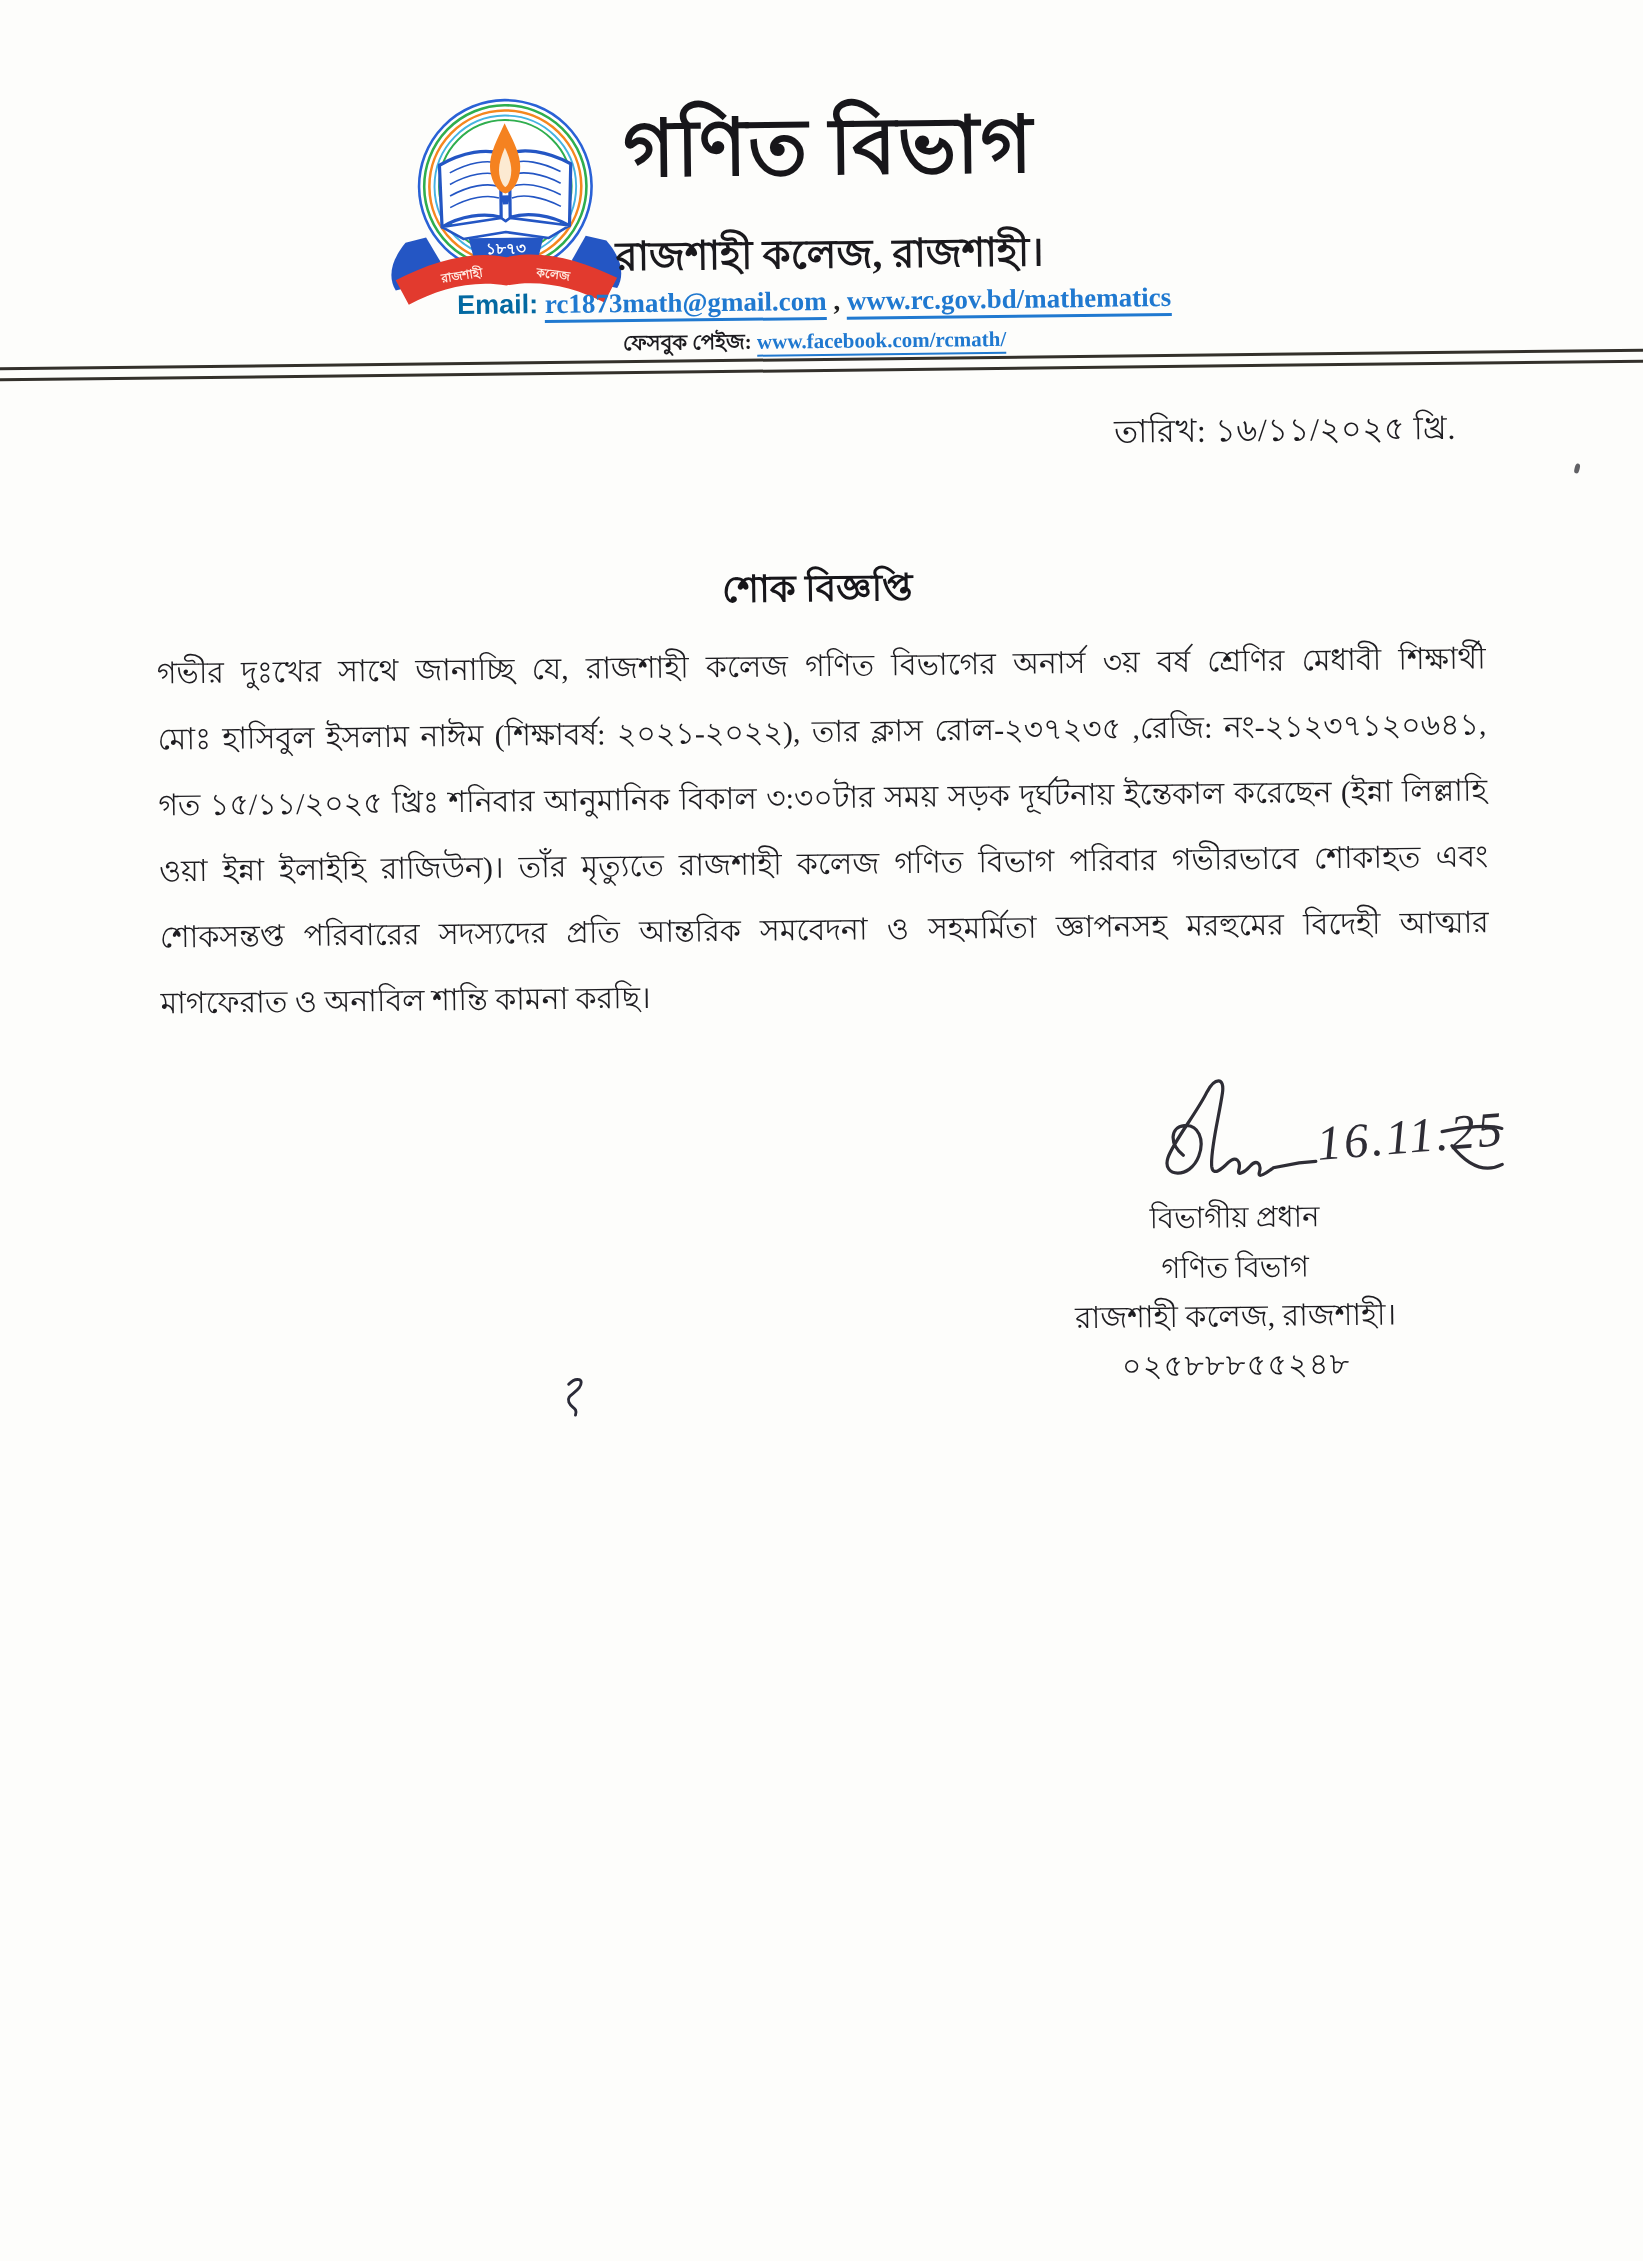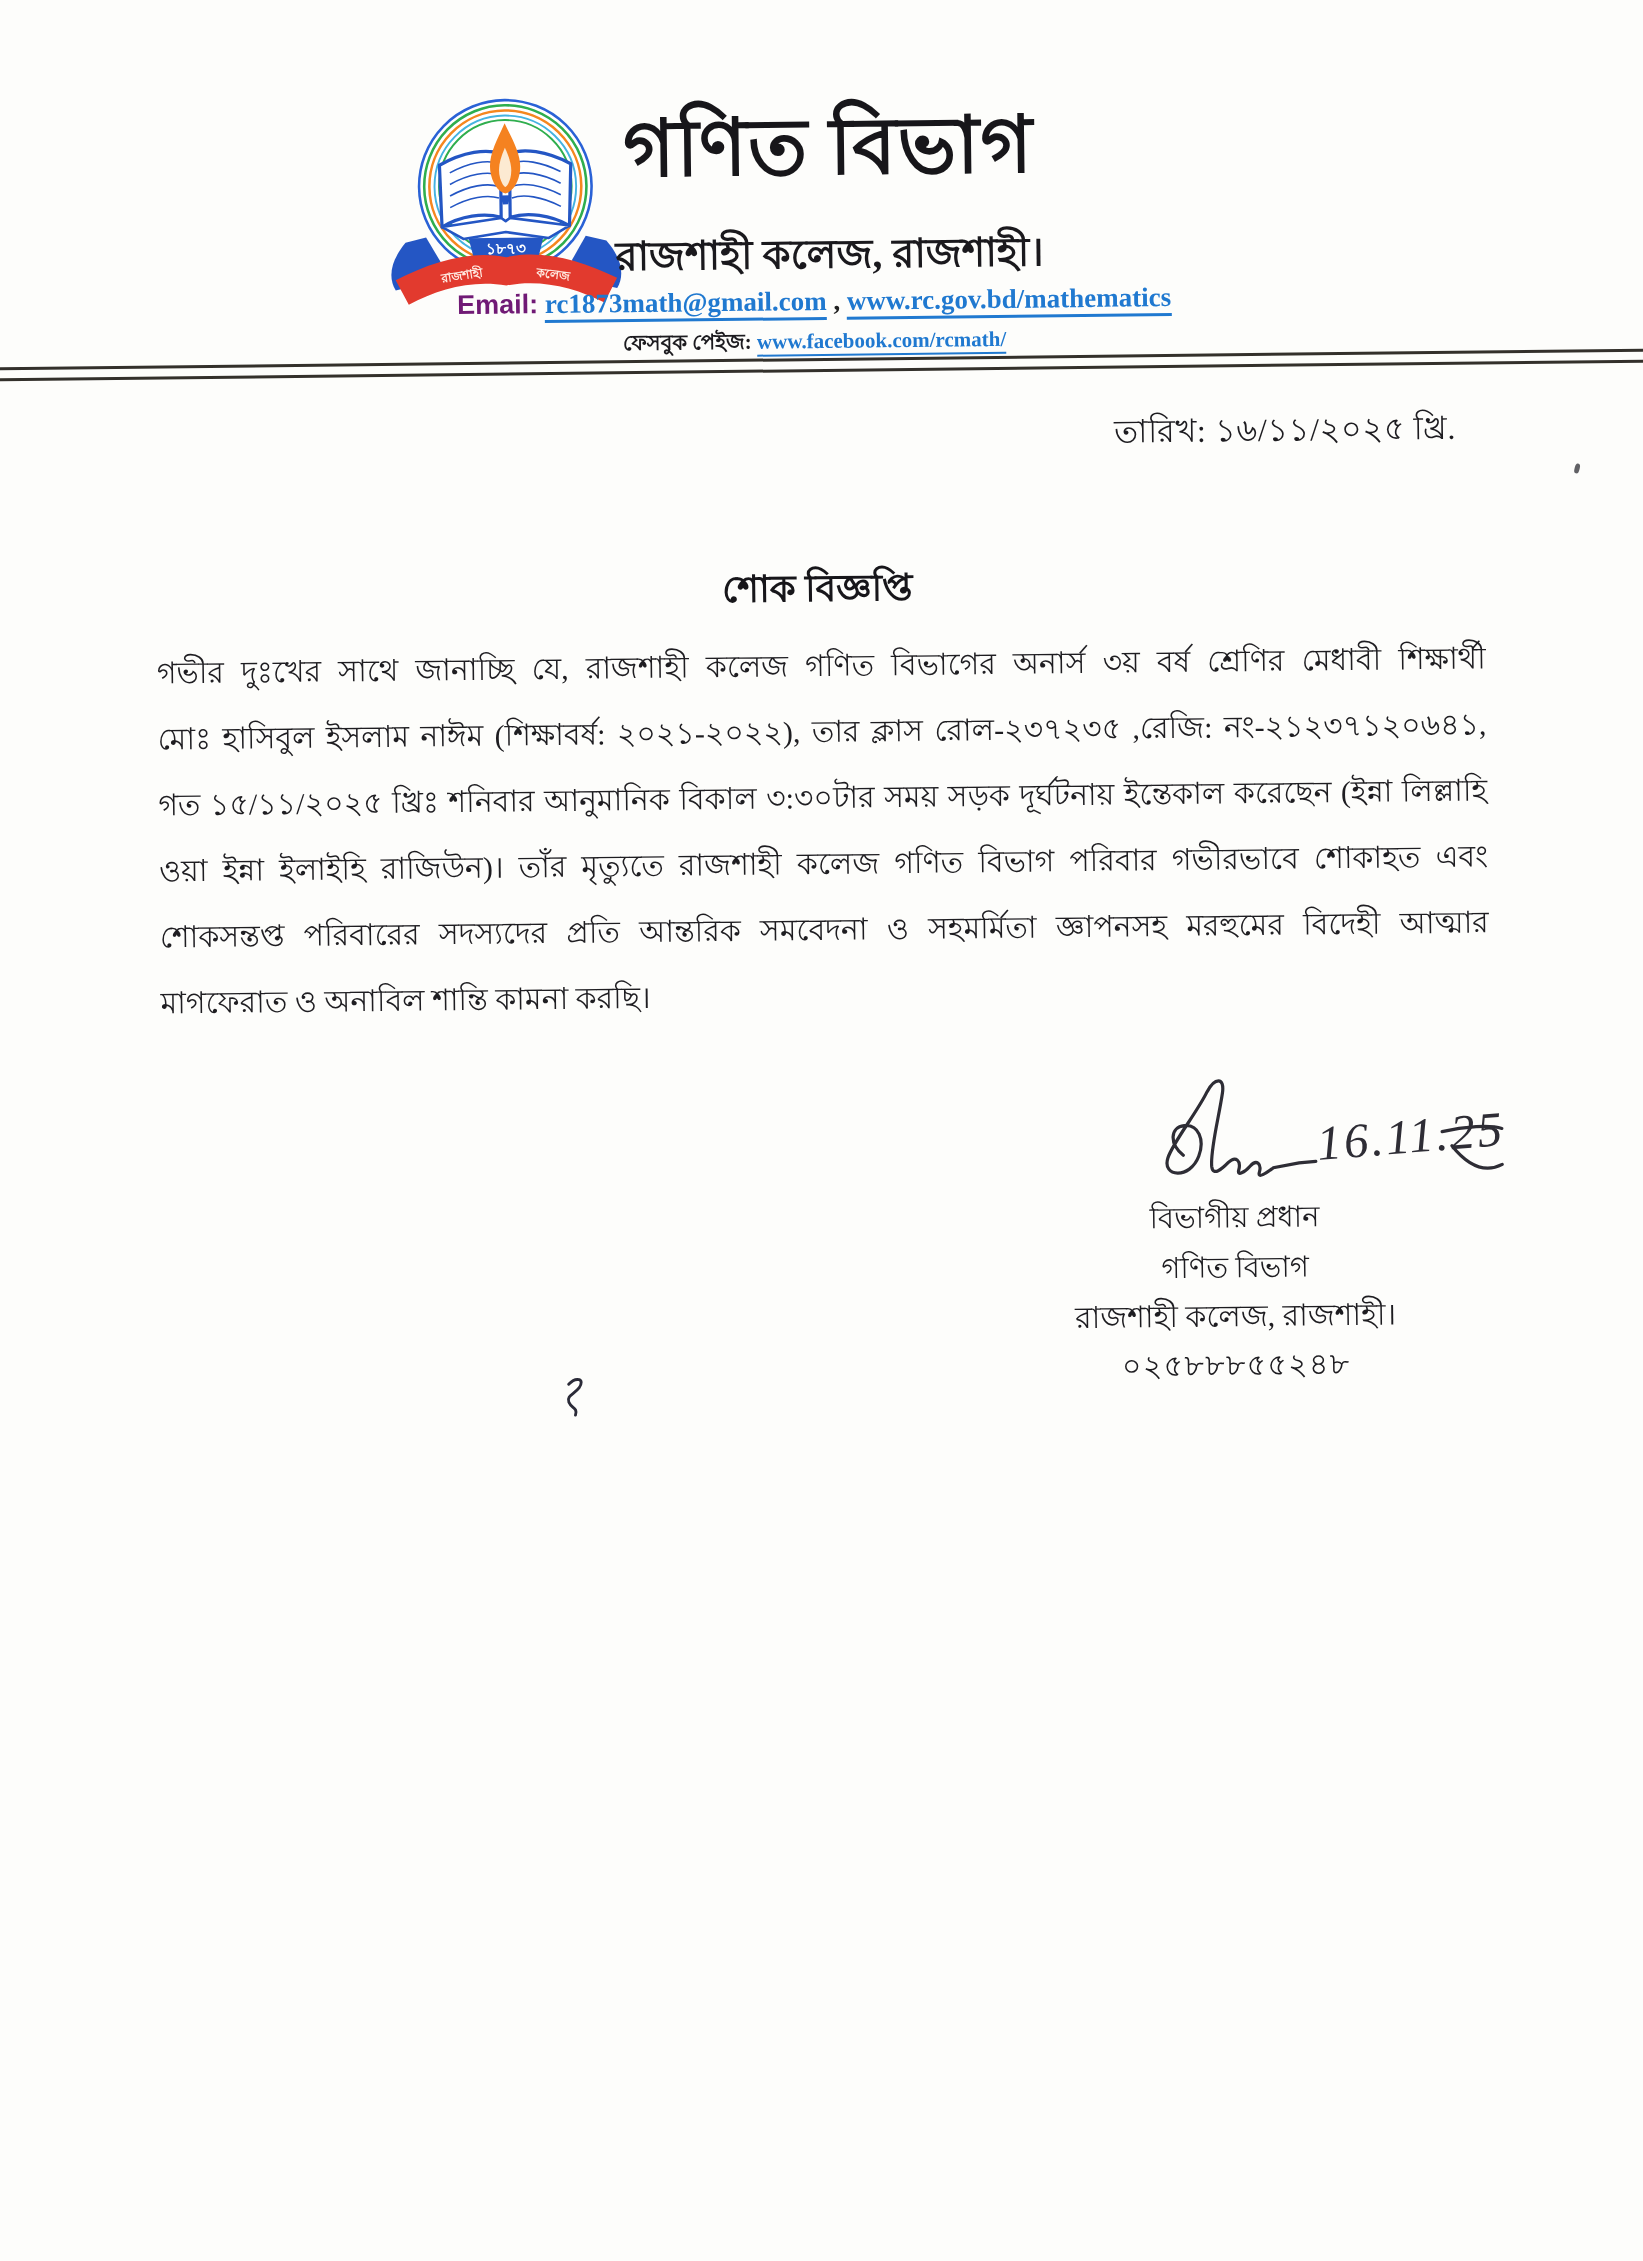--- a/index.html
+++ b/index.html
@@ -26,21 +26,21 @@
   }
   .college-sub {
     position:absolute; left:296px; top:223px; width:1083px;
     text-align:center; font-size:40px; font-weight:700; color:#1a191d;
   }
   .contact-row {
     position:absolute; left:0; top:286px; width:1643px;
     text-align:center; font-size:27px;
   }
   .contact-row .label {
-    font-family:"Liberation Sans", sans-serif; font-weight:700; color:#701a75;
+    font-family:"Liberation Sans", sans-serif; font-weight:700; color:#0369a1;
   }
   .contact-row a, .contact-row .link {
     color:#2079d0; font-weight:700; text-decoration:none;
     border-bottom:3.2px solid #2079d0; padding-bottom:0.6px;
   }
   .contact-row .sep { color:#222; font-weight:700; }
   .fb-row {
     position:absolute; left:0; top:325px; width:1643px;
     text-align:center; font-size:21px;
   }

